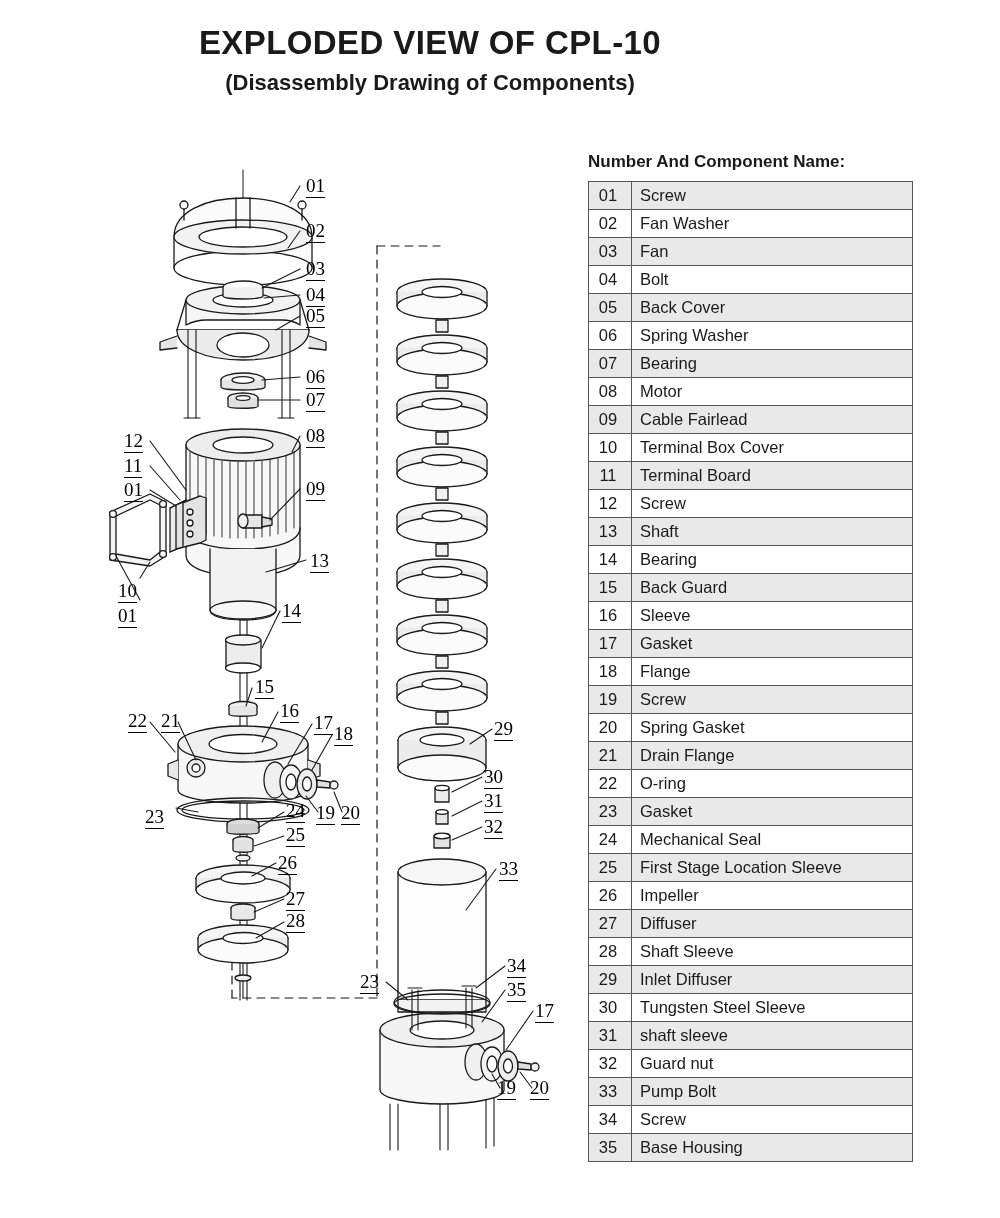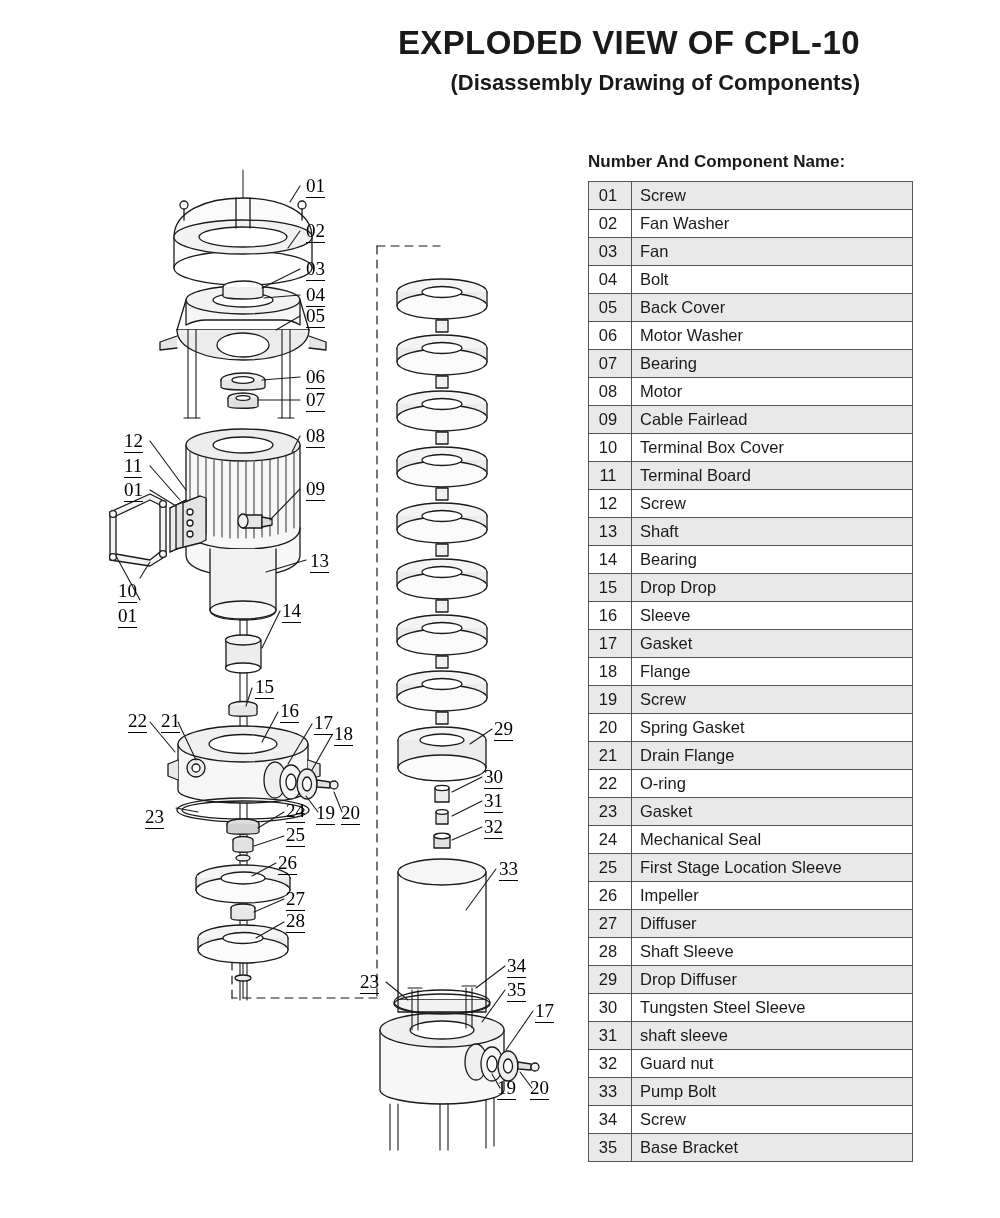--- a/index.html
+++ b/index.html
@@ -14,21 +14,21 @@
     font-family: "Liberation Sans", sans-serif;
     color: #1a1a1a;
     overflow: hidden;
   }
 
   
   #title-block {
     position: absolute;
     left: 0; top: 24px;
     width: 860px;
-    text-align: right;
+    text-align: center;
   }
   #main-title {
     font-size: 33px;
     font-weight: bold;
     letter-spacing: 0.4px;
     line-height: 1.15;
     margin: 0;
   }
   #sub-title {
     font-size: 22px;
@@ -469,21 +469,21 @@
         <tr>
           <td class="num">04</td>
           <td>Bolt</td>
         </tr>
         <tr class="alt">
           <td class="num">05</td>
           <td>Back Cover</td>
         </tr>
         <tr>
           <td class="num">06</td>
-          <td>Motor Washer</td>
+          <td>Spring Washer</td>
         </tr>
         <tr class="alt">
           <td class="num">07</td>
           <td>Bearing</td>
         </tr>
         <tr>
           <td class="num">08</td>
           <td>Motor</td>
         </tr>
         <tr class="alt">
@@ -505,21 +505,21 @@
         <tr class="alt">
           <td class="num">13</td>
           <td>Shaft</td>
         </tr>
         <tr>
           <td class="num">14</td>
           <td>Bearing</td>
         </tr>
         <tr class="alt">
           <td class="num">15</td>
-          <td>Drop Drop</td>
+          <td>Back Guard</td>
         </tr>
         <tr>
           <td class="num">16</td>
           <td>Sleeve</td>
         </tr>
         <tr class="alt">
           <td class="num">17</td>
           <td>Gasket</td>
         </tr>
         <tr>
@@ -561,21 +561,21 @@
         <tr class="alt">
           <td class="num">27</td>
           <td>Diffuser</td>
         </tr>
         <tr>
           <td class="num">28</td>
           <td>Shaft Sleeve</td>
         </tr>
         <tr class="alt">
           <td class="num">29</td>
-          <td>Drop Diffuser</td>
+          <td>Inlet Diffuser</td>
         </tr>
         <tr>
           <td class="num">30</td>
           <td>Tungsten Steel Sleeve</td>
         </tr>
         <tr class="alt">
           <td class="num">31</td>
           <td>shaft sleeve</td>
         </tr>
         <tr>
@@ -585,17 +585,17 @@
         <tr class="alt">
           <td class="num">33</td>
           <td>Pump Bolt</td>
         </tr>
         <tr>
           <td class="num">34</td>
           <td>Screw</td>
         </tr>
         <tr class="alt">
           <td class="num">35</td>
-          <td>Base Bracket</td>
+          <td>Base Housing</td>
         </tr>
       </tbody>
   </table>
 </div>
 
 </body></html>

